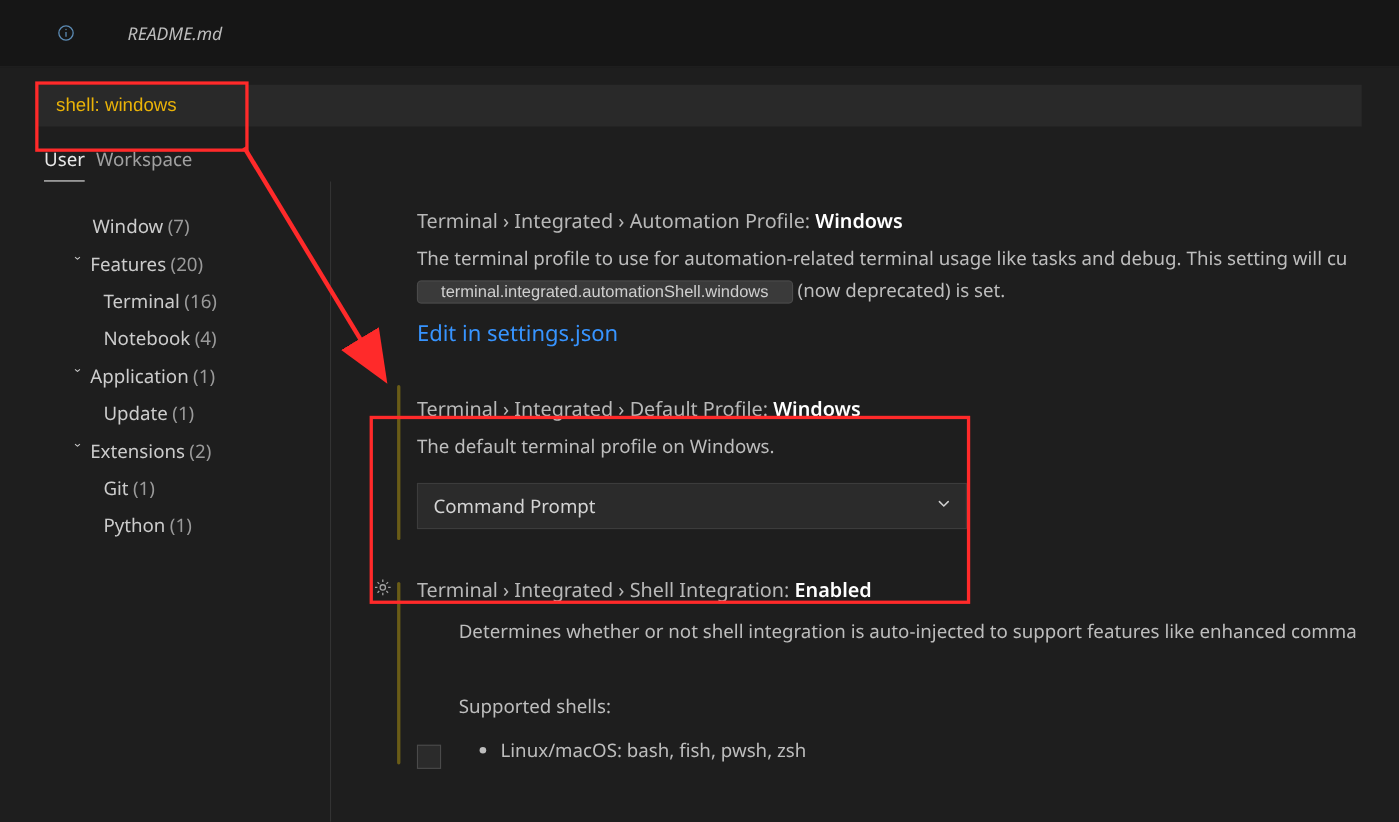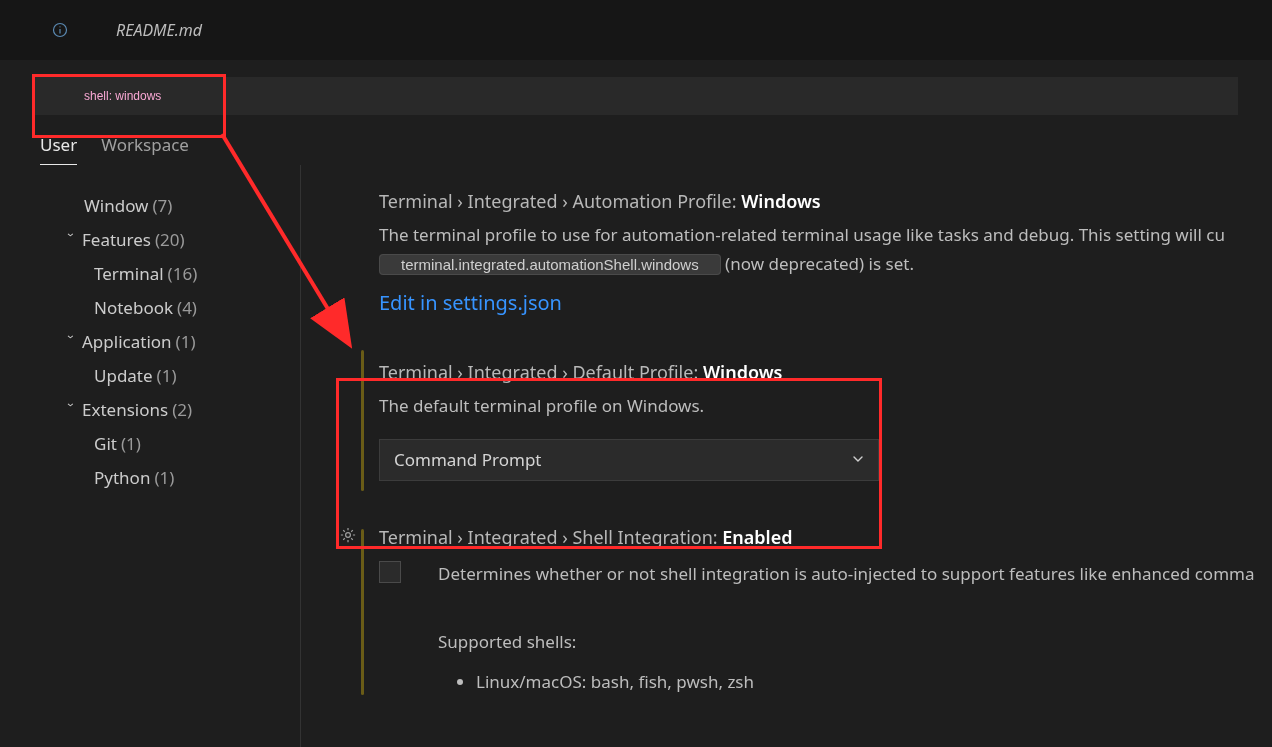--- a/index.html
+++ b/index.html
@@ -5,23 +5,23 @@
   html,body{margin:0;padding:0;background:#1e1e1e;color:#cccccc;font-family:"Segoe UI",system-ui,Arial,sans-serif;font-size:14px;width:1272px;height:747px;overflow:hidden;}
   .tabs{display:flex;align-items:stretch;height:60px;background:#161616;border-bottom:1px solid #1e1e1e;}
   .tab{display:flex;align-items:center;gap:10px;padding:0 18px;color:#bbbbbb;cursor:pointer;font-size:16px;}
   .tab.active{background:#1e1e1e;color:#e8e8e8;border-top:1px solid #0078d4;}
   .tab .tab-icon{width:16px;height:16px;display:flex;align-items:center;justify-content:center;color:#7aa0c4;font-size:15px;}
   .tab .close{margin-left:4px;color:#cccccc;font-size:15px;}
   .tab .filename{font-style:italic;color:#bdbdbd;}
   .sliders-icon svg{display:block;}
   .searchbar-wrap{padding:16px 34px 0 34px;}
   .searchbar{background:#292929;border:1px solid transparent;height:36px;display:flex;align-items:center;padding:0 14px;border-radius:0;}
-  .searchbar input{background:transparent;border:0;outline:0;color:#f9a8d4;font-size:12px;width:100%;margin-left:33px;}
+  .searchbar input{background:transparent;border:0;outline:0;color:#eab308;font-size:17px;width:100%;}
   .highlight-red{position:absolute;border:3px solid #ff2a2a;pointer-events:none;z-index:40;}
-  .scope{display:flex;gap:24px;padding:18px 40px 0 40px;font-size:17px;}
+  .scope{display:flex;gap:10px;padding:18px 40px 0 40px;font-size:17px;}
   .scope .scope-item{color:#a0a0a0;padding-bottom:8px;cursor:pointer;}
   .scope .scope-item.active{color:#e8e8e8;border-bottom:1px solid #e8e8e8;}
   .content{display:flex;height:calc(747px - 60px - 52px - 44px);}
   .sidebar{width:300px;border-right:1px solid #333333;padding:24px 0 0 0;}
   .tree{list-style:none;margin:0;padding:0;font-size:17px;line-height:2.0;}
   .tree li{white-space:nowrap;}
   .lvl0{padding-left:84px;}
   .lvl1{padding-left:62px;}
   .lvl1 .chev{display:inline-block;width:18px;color:#cccccc;transform:rotate(90deg);font-size:12px;margin-right:2px;}
   .lvl2{padding-left:94px;}
@@ -32,21 +32,21 @@
   .setting h3{margin:0 0 8px 0;font-weight:400;font-size:18px;color:#d8d8d8;}
   .setting h3 .crumbs{color:#b8b8b8;}
   .setting h3 .bold{color:#ffffff;font-weight:600;}
   .setting .desc{font-size:17px;color:#bdbdbd;line-height:1.7;}
   .setting .desc .mono{font-family:Liberation Sans, sans-serif;background:#3a3a3a;border:1px solid #4a4a4a;border-radius:4px;padding:1px 21px;color:#cfcfcf;font-size:15px;}
   .link{color:#3794ff;cursor:pointer;font-size:20px;}
   .dropdown{margin-top:18px;width:470px;height:40px;background:#2b2b2b;border:1px solid #3c3c3c;display:flex;align-items:center;justify-content:space-between;padding:0 14px;font-size:17px;color:#d4d4d4;cursor:pointer;}
   .chev-down{font-size:14px;color:#cfcfcf;}
   .gear{position:absolute;left:-22px;top:0;color:#a8a8a8;font-size:18px;}
   .checkbox{display:inline-block;width:20px;height:20px;border:1px solid #4a4a4a;background:#2b2b2b;vertical-align:top;margin-right:16px;margin-top:4px;}
-  .shellint-body{display:flex;align-items:flex-start;gap:21px;}
+  .shellint-body{display:flex;align-items:flex-end;}
   .shellint-text{flex:1;font-size:17px;color:#bdbdbd;line-height:2.0;}
   ul.bullets{margin:6px 0 0 38px;padding:0;}
   
   .arrow-svg{position:absolute;left:0;top:0;pointer-events:none;z-index:39;}
 </style>
 </head>
 <body>
 
 <div class="tabs">
   <div class="tab" style="padding-left:52px;gap:48px;">

